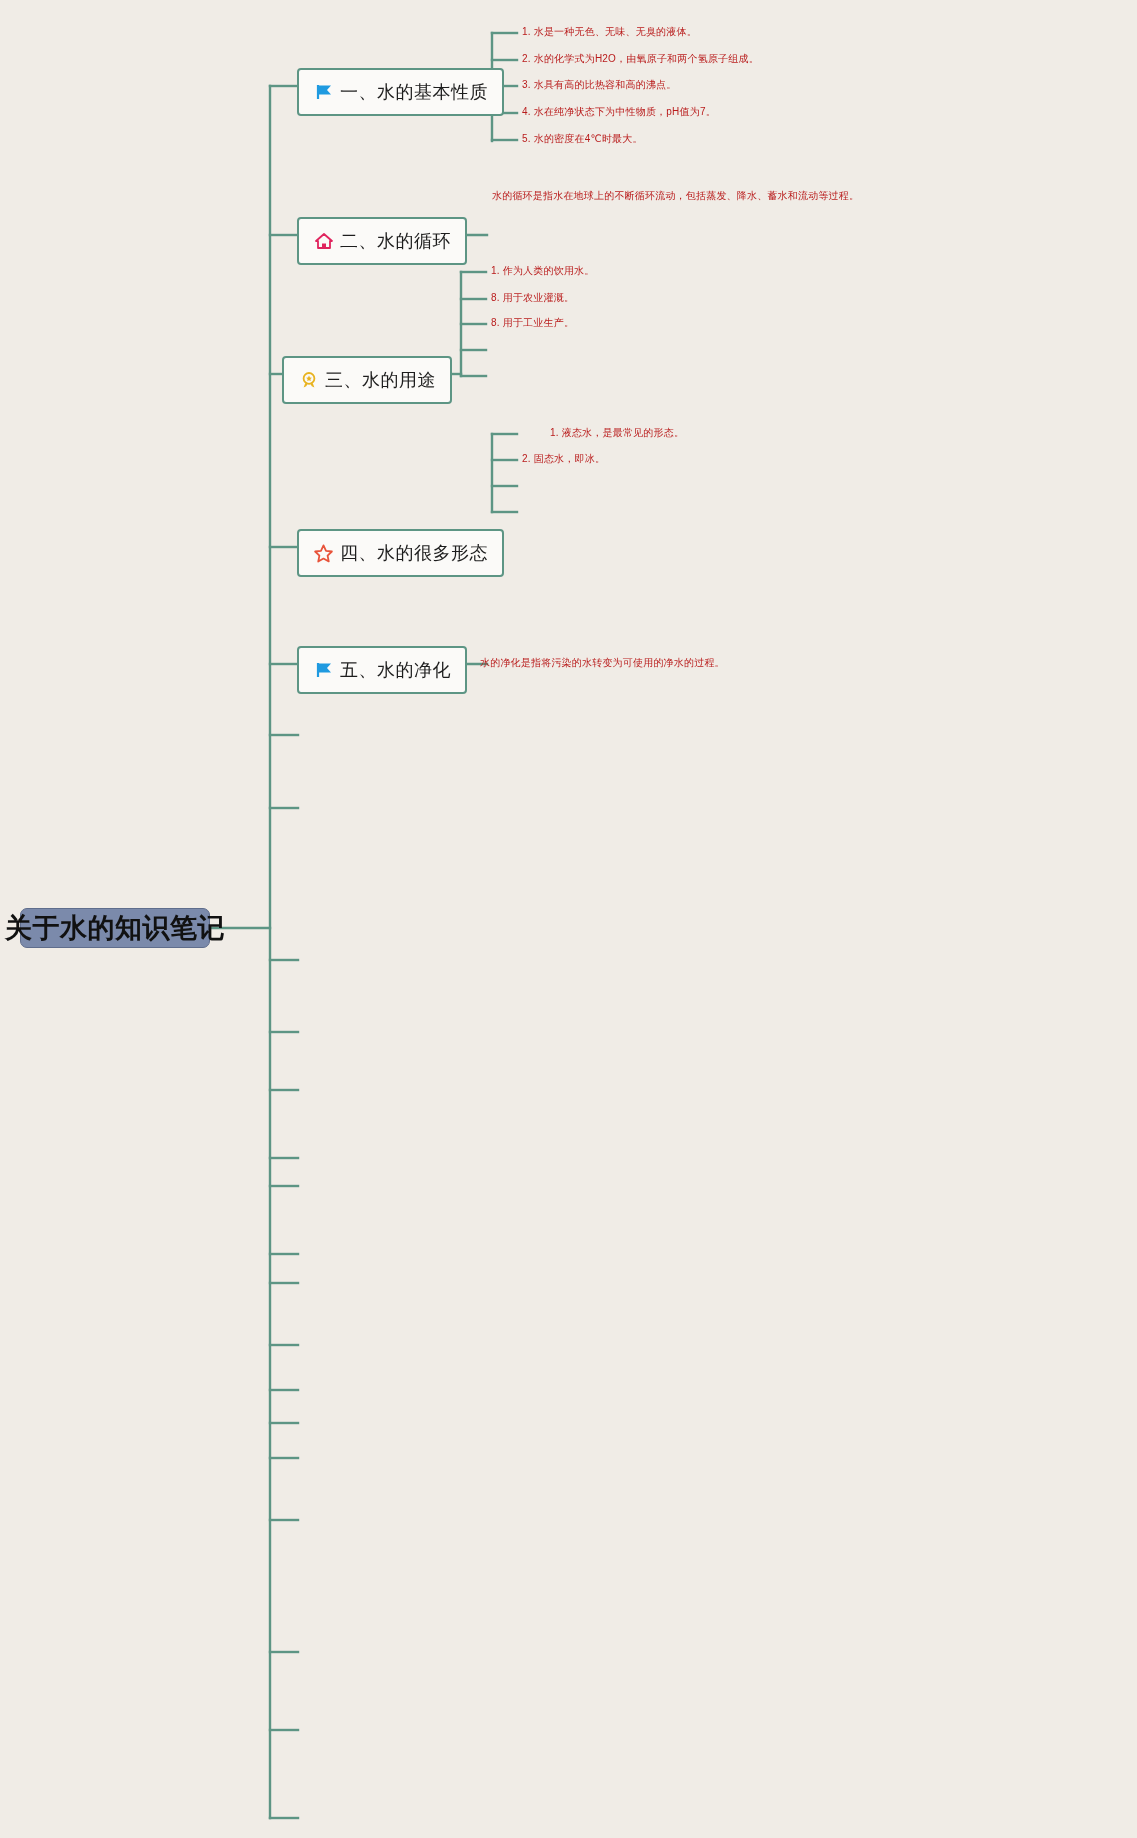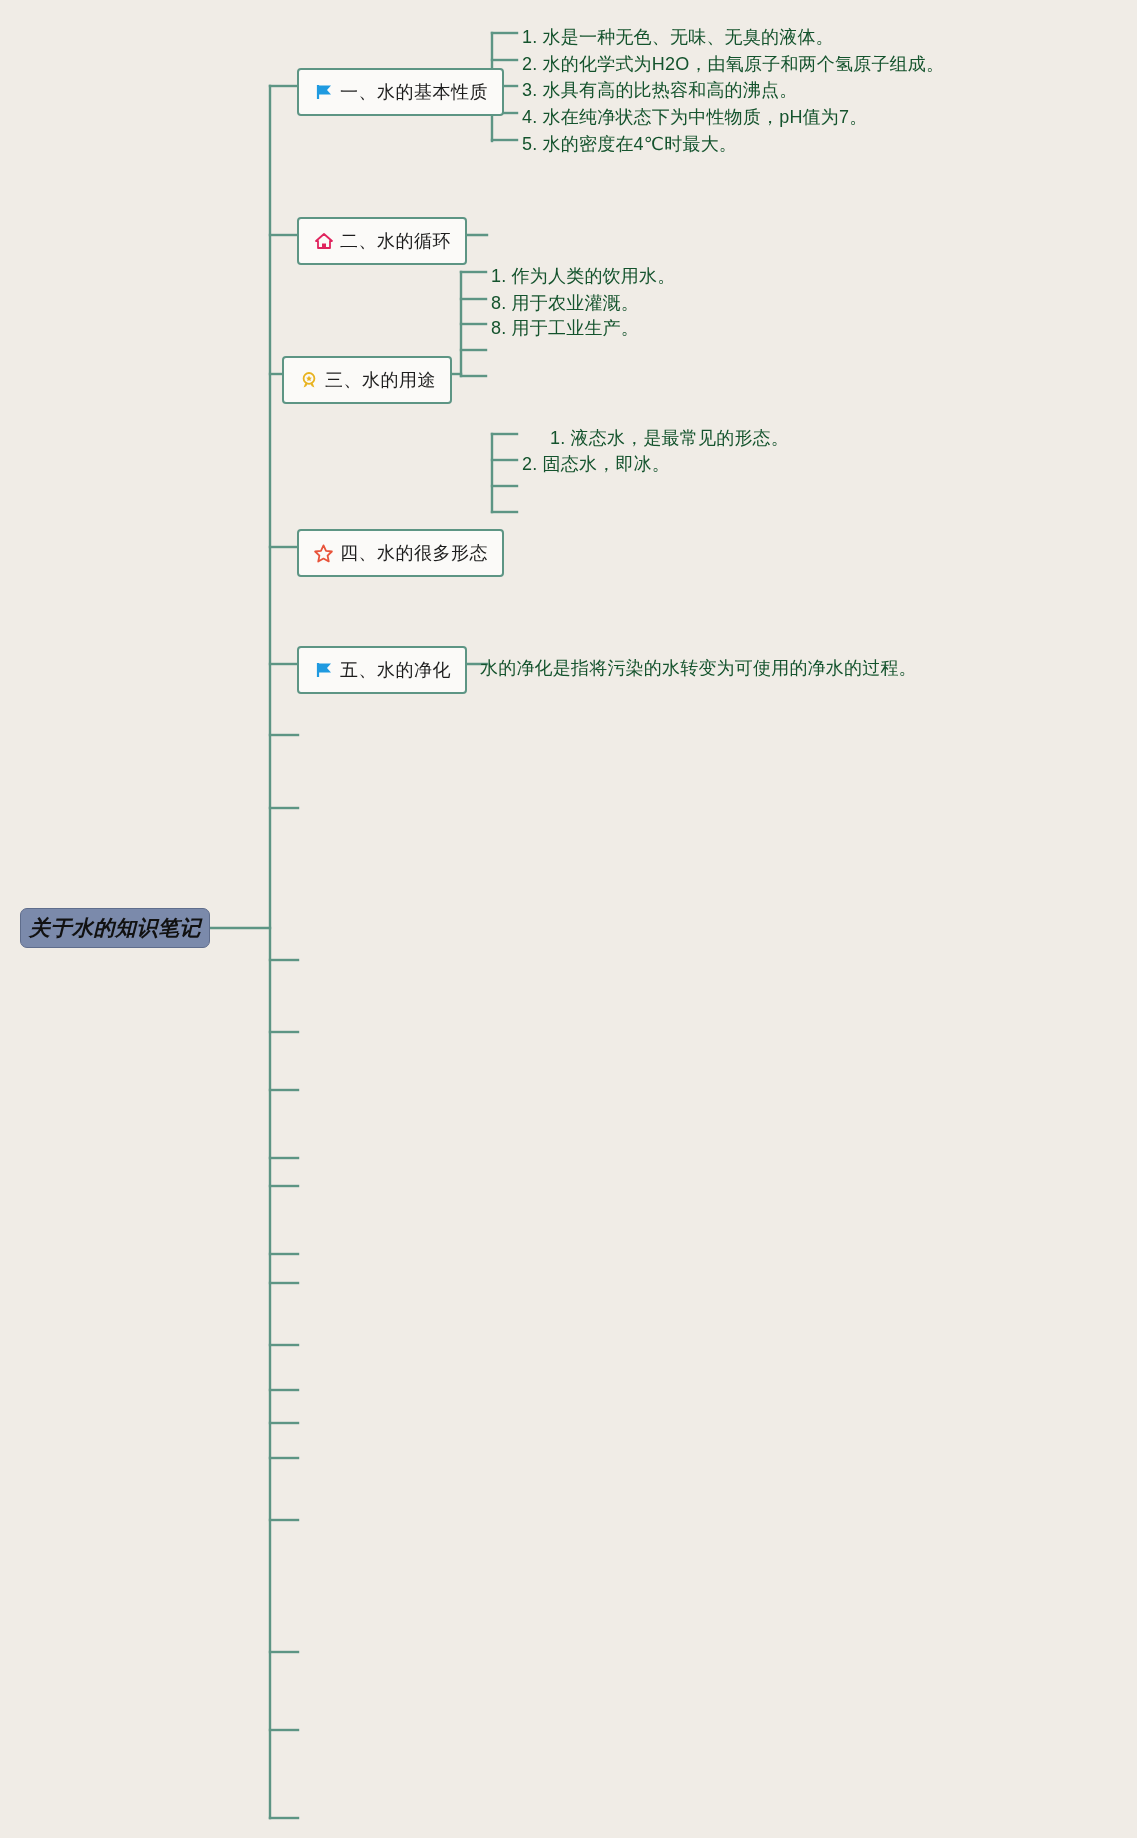--- a/index.html
+++ b/index.html
@@ -36,26 +36,25 @@
     height: 40px;
     background: #7b8aab;
     border: 1px solid #5f6d8c;
     border-radius: 7px;
     display: flex;
     align-items: center;
     justify-content: center;
     box-sizing: border-box;
   }
   .root-node .root-label {
-    font-size: 21px;
+    font-size: 27px;
     font-weight: bold;
     color: #111111;
     letter-spacing: 0.5px;
     white-space: nowrap;
-    font-style: italic;
   }
 
   
   .branch-node {
     position: absolute;
     background: #fbfaf8;
     border: 2px solid #5d9584;
     border-radius: 4px;
     height: 48px;
     display: flex;
@@ -75,22 +74,22 @@
     align-items: center;
     justify-content: center;
     width: 21px;
     height: 21px;
     flex: 0 0 auto;
   }
 
   
   .leaf {
     position: absolute;
-    font-size: 18px;
-    color: #14532d;
+    font-size: 10px;
+    color: #b91c1c;
     line-height: 1.55;
     letter-spacing: 0.2px;
   }
   .leaf.wrap {
     white-space: normal;
   }
   .leaf.nowrap {
     white-space: nowrap;
   }
 </style>
@@ -182,20 +181,21 @@
   <div class="branch-node" style="left:297px; top:217px;">
     <span class="branch-icon">
       <svg width="20" height="20" viewBox="0 0 20 20">
         <path d="M10 3 L18 10 L16 10 L16 17 L4 17 L4 10 L2 10 Z" fill="none" stroke="#e0245e" stroke-width="1.8" stroke-linejoin="round"></path>
         <path d="M8 17 L8 12.5 L12 12.5 L12 17 Z" fill="#e0245e"></path>
       </svg>
     </span>
     <span class="branch-label">二、水的循环</span>
   </div>
 
+  <div class="leaf wrap" style="left:492px; top:188px; width:420px;">水的循环是指水在地球上的不断循环流动，包括蒸发、降水、蓄水和流动等过程。</div>
 
   <div class="branch-node" style="left:282px; top:356px;">
     <span class="branch-icon">
       <svg width="20" height="20" viewBox="0 0 20 20">
         <circle cx="10" cy="8.4" r="5.4" fill="none" stroke="#e8b320" stroke-width="1.8"></circle>
         <path d="M10 5.6 L10.9 7.4 L12.9 7.7 L11.4 9.1 L11.8 11.1 L10 10.2 L8.2 11.1 L8.6 9.1 L7.1 7.7 L9.1 7.4 Z" fill="#e8b320"></path>
         <path d="M6.3 13 L4.6 17.4 L7.2 16.3 L8.4 14.3 Z" fill="#e8b320"></path>
         <path d="M13.7 13 L15.4 17.4 L12.8 16.3 L11.6 14.3 Z" fill="#e8b320"></path>
       </svg>
     </span>

